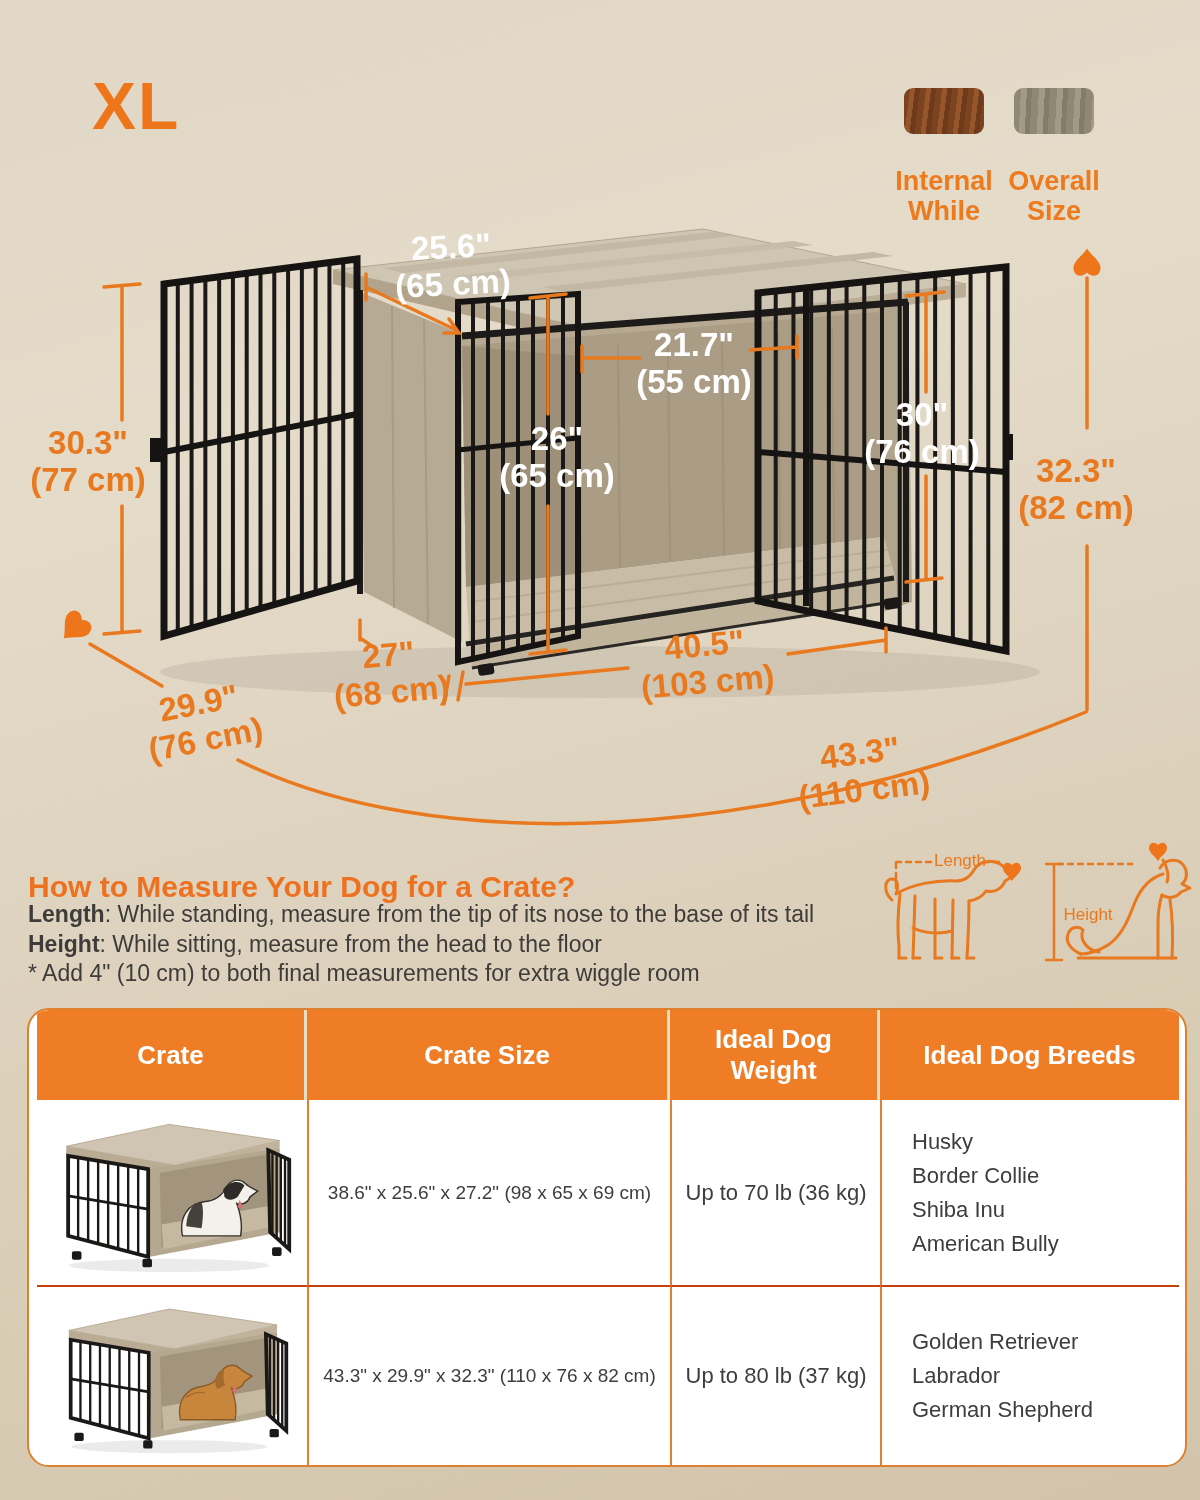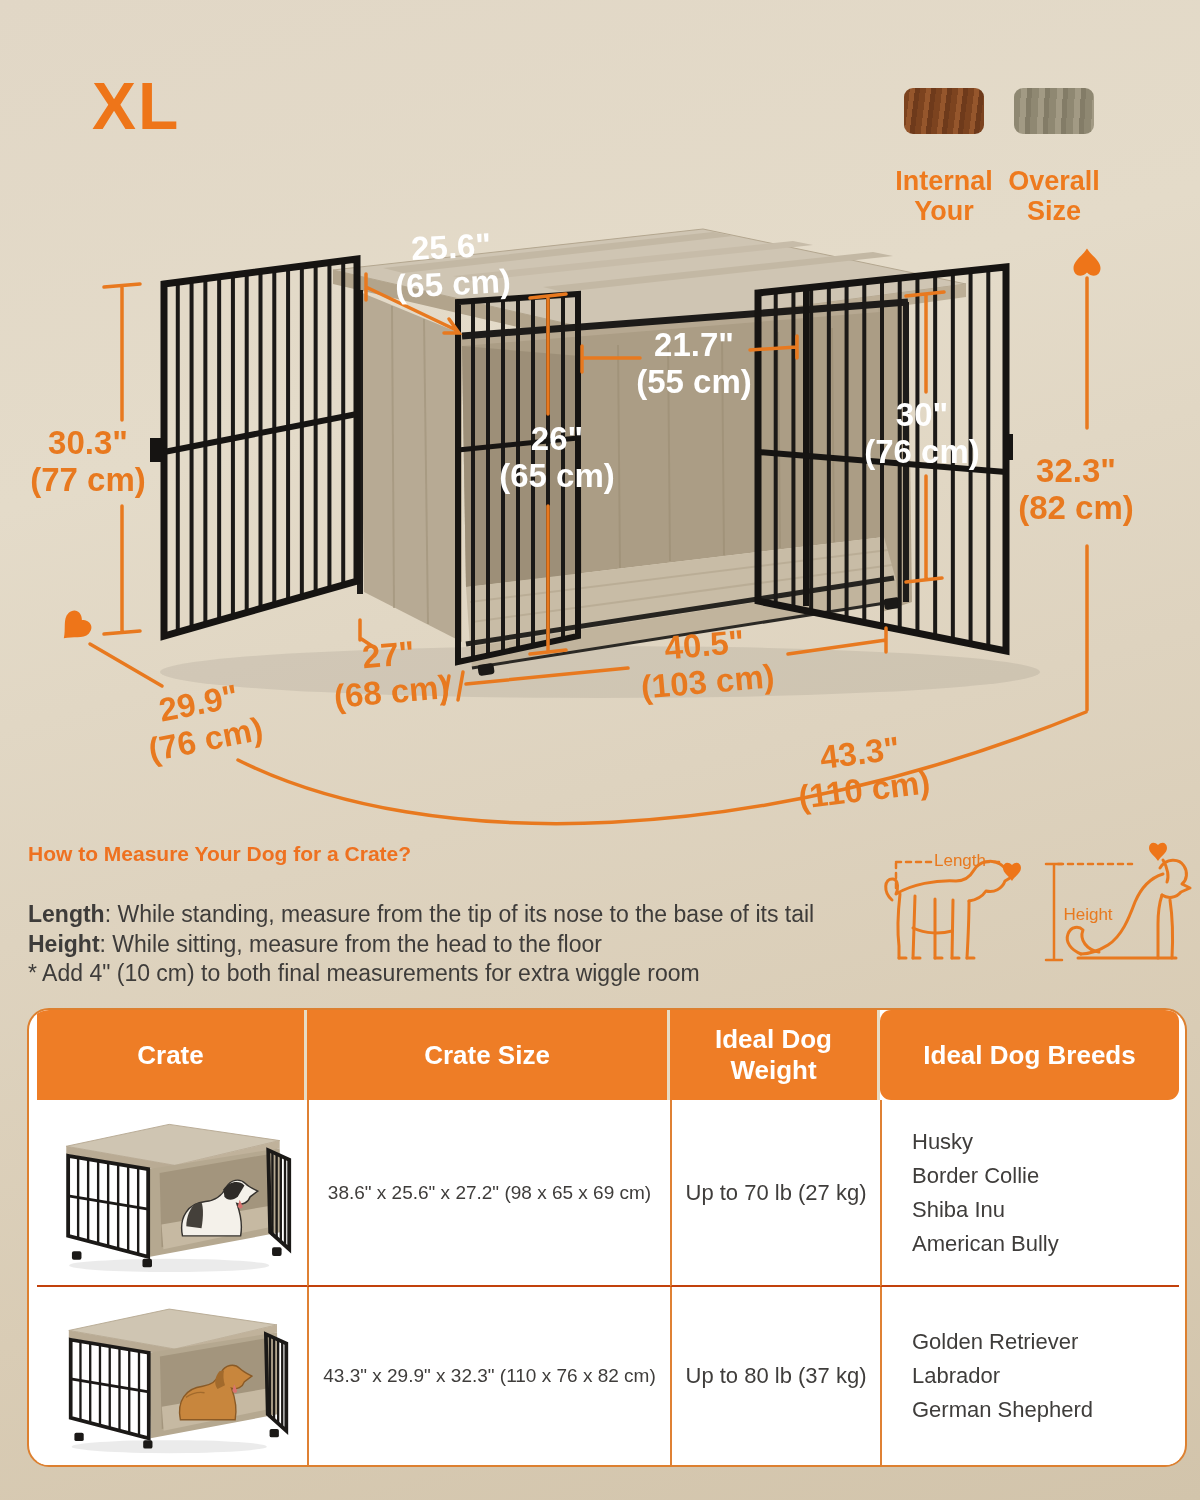--- a/index.html
+++ b/index.html
@@ -15,50 +15,50 @@
     background:repeating-linear-gradient(97deg,#7c431f 0 6px,#95562c 6px 11px,#6e3a1b 11px 16px);}
   .swatch.overall{left:1014px;top:88px;
     background:repeating-linear-gradient(93deg,#8f8872 0 7px,#a29a84 7px 13px,#837c67 13px 18px);}
   .legend-label{width:118px;top:166px;text-align:center;font-size:27px;line-height:30px;
     font-weight:700;color:#ee7a1e;}
   .diagram-svg{left:0;top:196px;width:1200px;height:660px;}
   .dim{transform:translateX(-50%);text-align:center;font-size:33px;line-height:37px;
     font-weight:600;white-space:nowrap;z-index:5;}
   .dim.light{color:#ffffff;}
   .dim.accent{color:#e8791f;}
-  .measure-title{left:28px;top:842px;font-size:21px;font-weight:700;color:#ee7120;}
+  .measure-title{left:28px;top:870px;font-size:30px;font-weight:700;color:#ee7120;}
   .measure-lines{left:28px;top:900px;width:860px;font-size:23px;line-height:29.5px;color:#3e3c3a;}
   .measure-lines b{font-weight:700;}
   .dogs-svg{left:872px;top:838px;width:322px;height:158px;}
   .crate-table{left:27px;top:1008px;width:1148px;border-radius:22px;overflow:hidden;
     border:2px solid #dd8030;display:grid;grid-template-columns:270px 363px 210px 299px;
     grid-template-rows:90px 187px 178px;background:#ffffff;padding-left:8px;}
   .th{background:#ee7d26;color:#fff;display:flex;align-items:center;justify-content:center;
     text-align:center;font-size:26px;font-weight:700;line-height:31px;border-right:3px solid #e7dcc5;}
-  .th:nth-child(4){border-right:none;border-radius:11px;}
+  .th:nth-child(4){border-right:none;}
   .td{background:#fff;display:flex;align-items:center;justify-content:center;
     border-left:2px solid #df8134;color:#3f3d3b;}
   .td.first{border-left:none;}
   .td.rowline{border-bottom:2px solid #c2410c;}
   .td.size{font-size:19px;text-align:center;padding:0 8px;}
   .td.weight{font-size:22px;text-align:center;padding:0 6px;}
   .td.breeds{justify-content:flex-start;padding-left:30px;font-size:22px;line-height:34px;}
   .breeds div{white-space:nowrap;}
   svg text{font-family:"Liberation Sans","DejaVu Sans",sans-serif;}
 </style>
 </head>
 <body>
 
 <div class="page">
 
   <div class="abs xl">XL</div>
 
   <div class="abs swatch internal"></div>
   <div class="abs swatch overall"></div>
-  <div class="abs legend-label" style="left:885px;">Internal Your</div>
+  <div class="abs legend-label" style="left:885px;">Internal While</div>
   <div class="abs legend-label" style="left:995px;">Overall Size</div>
 
   <svg class="abs diagram-svg" viewBox="0 196 1200 660">
     <ellipse cx="600" cy="672" rx="440" ry="26" fill="#000000" opacity="0.07"></ellipse>
 
     <g>
       <polygon points="333,270 703,229 966,284 603,332" fill="#cfc5b3" stroke="#b3a68f" stroke-width="1"></polygon>
       <polygon points="383,268 713,232 733,236 403,273" fill="#c3b8a4"></polygon>
       <polygon points="453,276 793,241 813,245 473,281" fill="#c7bca9"></polygon>
       <polygon points="543,287 873,252 893,256 563,292" fill="#c3b8a4"></polygon>
@@ -314,21 +314,21 @@
             <line x1="239.2" y1="46" x2="239.2" y2="136.8" stroke-width="2.5"></line>
             <line x1="243.6" y1="48" x2="243.6" y2="140.4" stroke-width="2.5"></line>
           </g>
         <polygon points="226,40 248,50 248,144 228,126" fill="none" stroke="#1b1917" stroke-width="4"></polygon>
         <rect x="20" y="146" width="10" height="9" rx="2" fill="#1b1917"></rect>
         <rect x="94" y="154" width="10" height="9" rx="2" fill="#1b1917"></rect>
         <rect x="230" y="142" width="10" height="9" rx="2" fill="#1b1917"></rect>
       </svg>
     </div>
     <div class="td size rowline">38.6" x 25.6" x 27.2" (98 x 65 x 69 cm)</div>
-    <div class="td weight rowline">Up to 70 lb (27 kg)</div>
+    <div class="td weight rowline">Up to 70 lb (36 kg)</div>
     <div class="td breeds rowline">
       <div>
         <div>Husky</div>
         <div>Border Collie</div>
         <div>Shiba Inu</div>
         <div>American Bully</div>
       </div>
     </div>
 
     <div class="td first">

